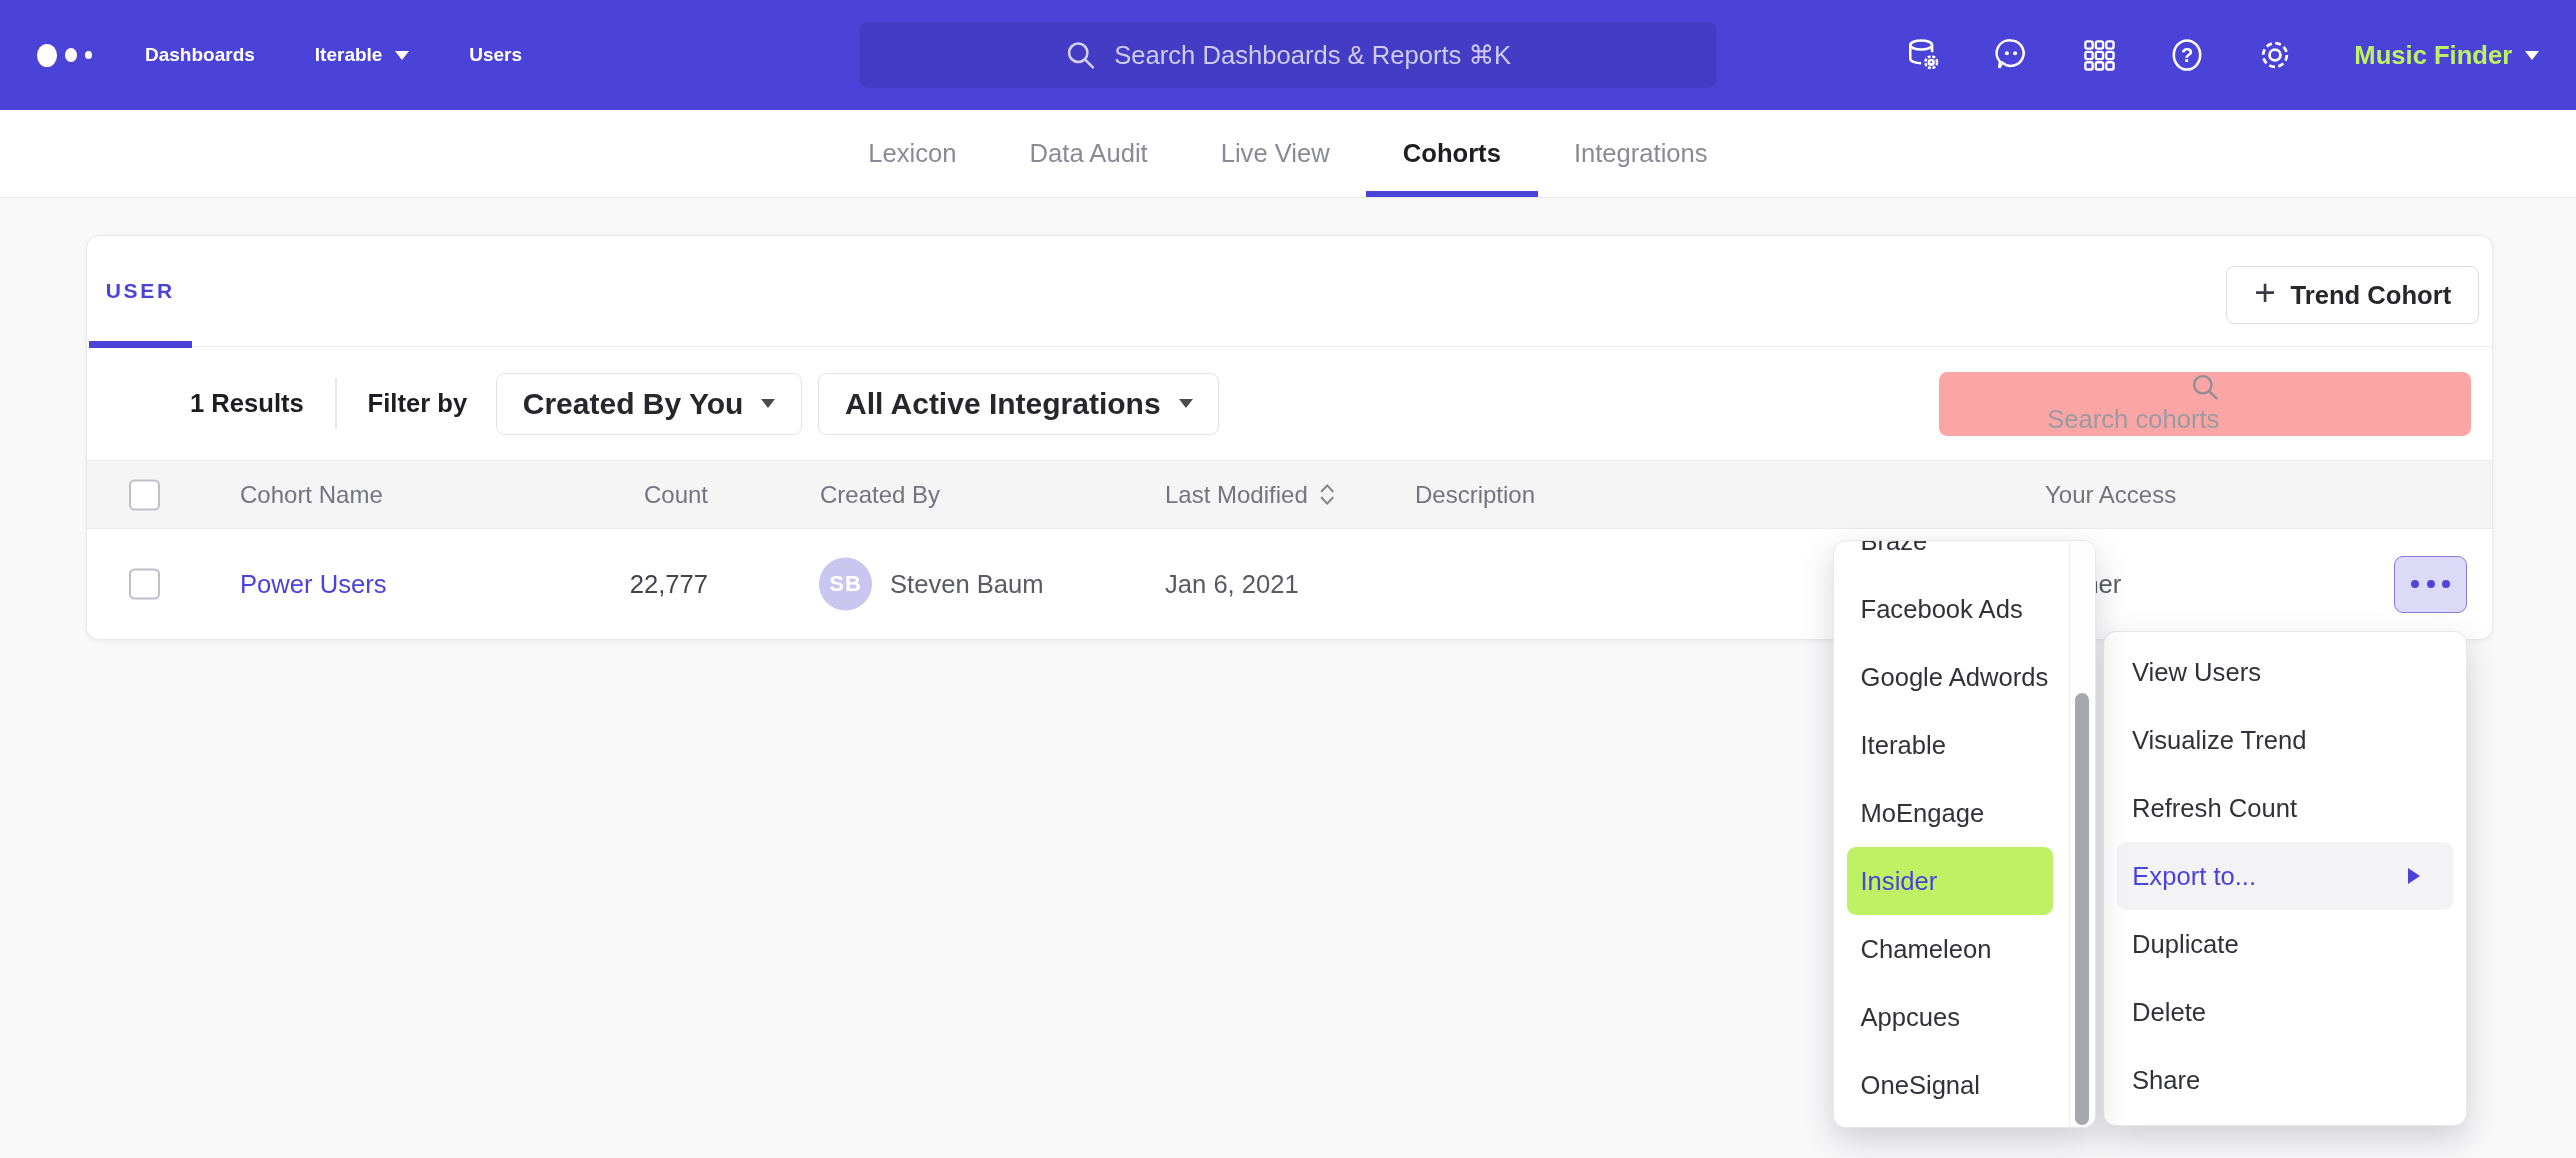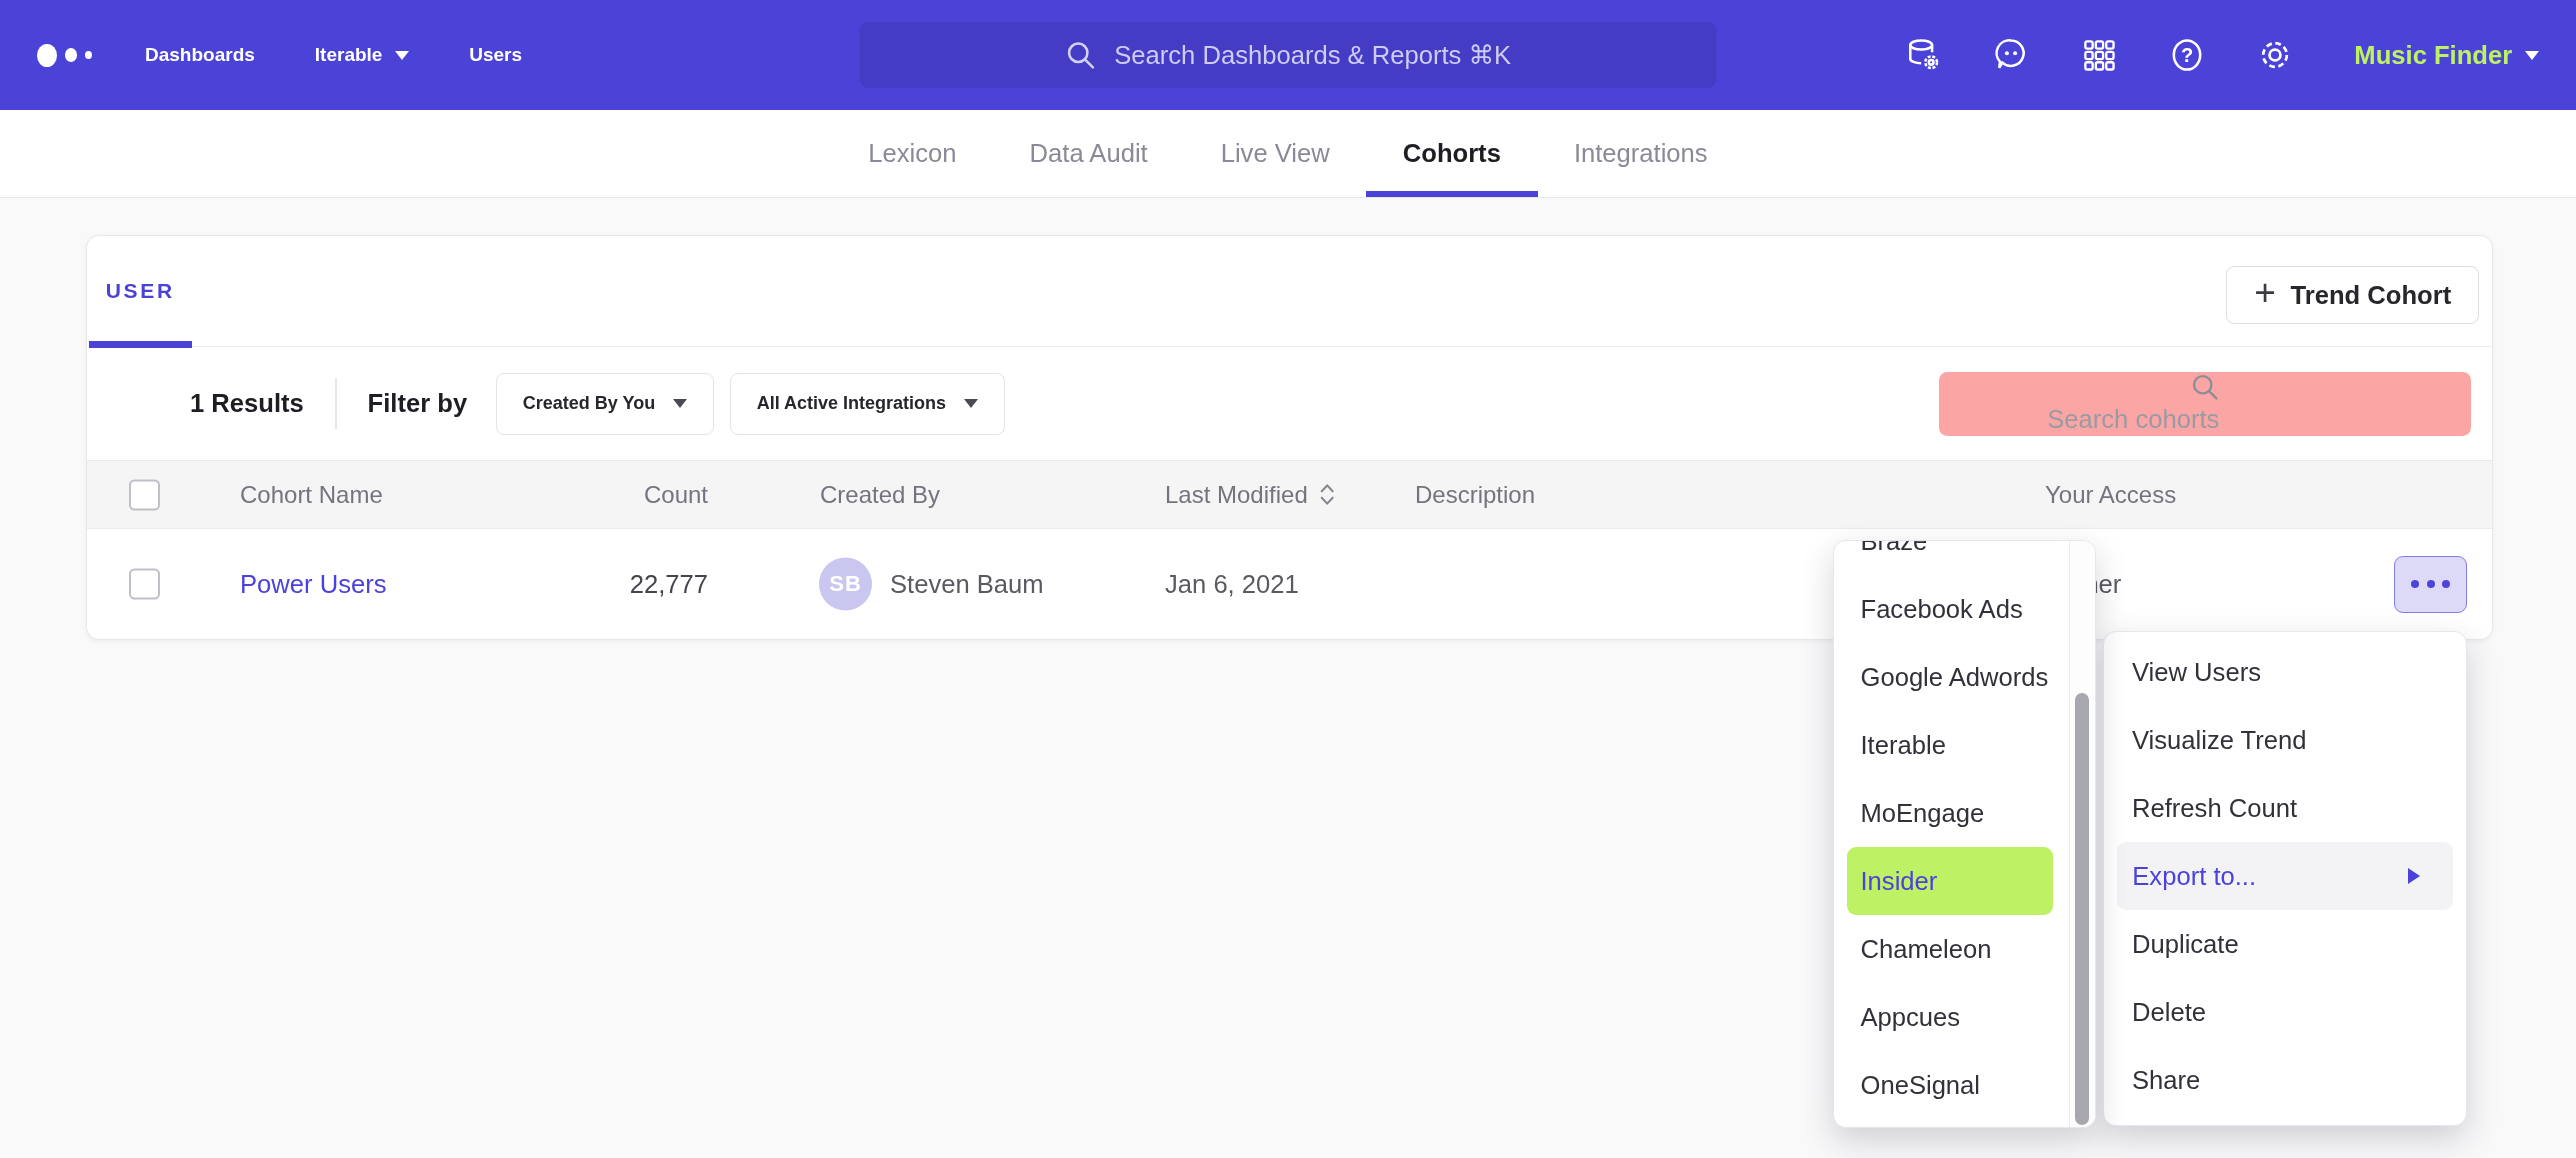--- a/index.html
+++ b/index.html
@@ -38,21 +38,21 @@
   .user-tab { position:absolute; left:1.8px; top:0; width:103px; height:100%; display:flex; align-items:center; justify-content:center; cursor:pointer; }
   .user-tab span { color:#4b42d8; font-size:21px; font-weight:700; letter-spacing:2.7px; }
   .user-tab::after { content:""; position:absolute; left:0; right:0; bottom:-1.8px; height:6.4px; background:#4b42d8; }
   .create-btn { position:absolute; right:12.8px; top:30px; height:58px; background:#fff; border:1.8px solid #dddde3; border-radius:8.2px; display:flex; align-items:center; padding:0 27px; font-size:25.6px; font-weight:700; color:#26262c; cursor:pointer; font-family:inherit; }
   .create-btn .plus { font-size:37px; font-weight:400; margin-right:14.6px; line-height:0; position:relative; top:-1.8px; color:#3a3a42; }
 
   .filter-row { height:113px; display:flex; align-items:center; padding:0 21px 0 103px; }
   .results { font-size:25.6px; font-weight:700; }
   .vdiv { width:1.8px; height:51px; background:#e6e6ea; margin:0 31px; }
   .filter-by { font-size:25.6px; font-weight:700; margin-right:29px; }
-  .filter-btn { height:62px; background:#fff; border:1.8px solid #e2e2e7; border-radius:8.2px; display:flex; align-items:center; padding:0 25.6px; font-size:18px; font-weight:700; color:#26262c; cursor:pointer; margin-right:16.4px; font-family:inherit; }
+  .filter-btn { height:62px; background:#fff; border:1.8px solid #e2e2e7; border-radius:8.2px; display:flex; align-items:center; padding:0 25.6px; font-size:30px; font-weight:700; color:#26262c; cursor:pointer; margin-right:16.4px; font-family:inherit; }
   .filter-btn .caret { border-top-color:#4a4a52; border-left-width:7.3px; border-right-width:7.3px; margin-left:18px; }
   .spacer { flex:1; }
   .cohort-search { width:532px; height:64px; background:#fca5a5; border-radius:8.2px; display:flex; align-items:center; padding:0 22px;flex-direction:column; }
   .cohort-search input { flex:1; border:none; outline:none; background:transparent; font-size:25.6px; color:#44444c; font-family:inherit; margin-left:16.4px; }
   .cohort-search input::placeholder { color:#9a9aa3; }
 
   .thead { position:relative; height:69px; background:#f5f5f6; border-top:1.8px solid #ebebef; border-bottom:1.8px solid #ebebef; font-size:24px; color:#74747f; }
   .thead .col, .trow .cell { position:absolute; top:50%; transform:translateY(-50%); white-space:nowrap; }
   .col.c-name  { left:153px; }
   .col.c-count { left:420px; width:201px; text-align:right; }

